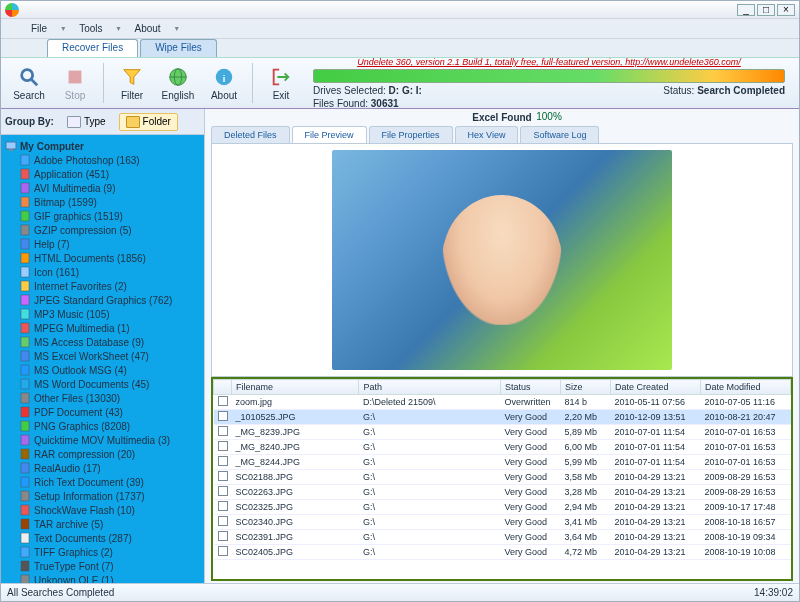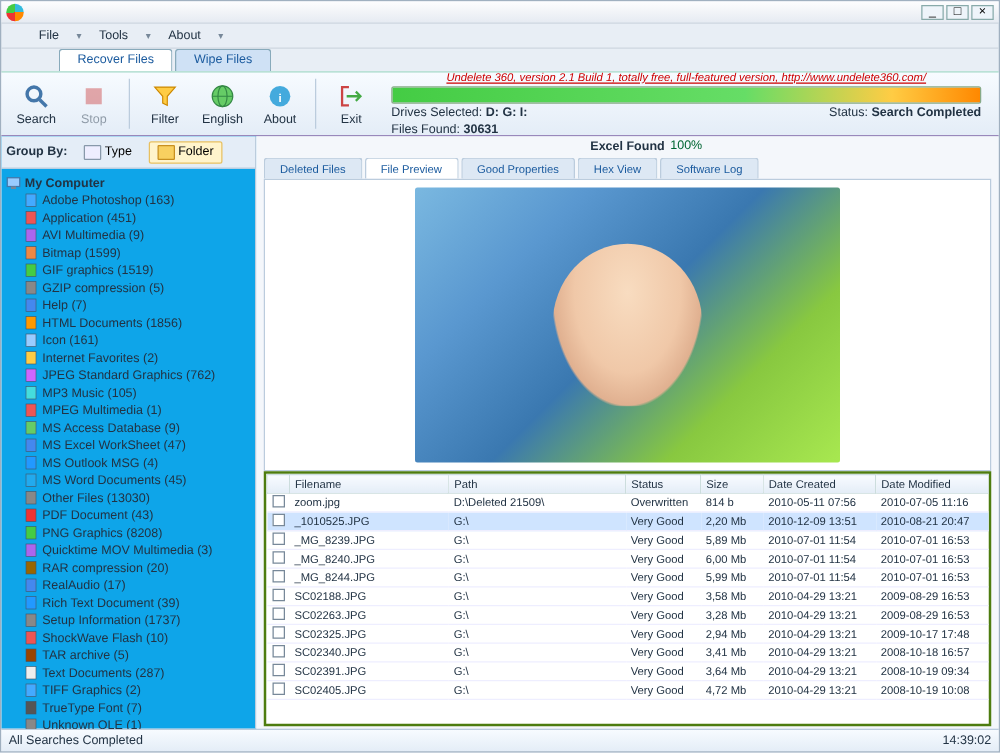--- a/index.html
+++ b/index.html
@@ -349,21 +349,21 @@
           <span>Unknown OLE (1)</span>
         </div>
       </div>
   </div>
 
   <div class="content">
     <div class="fftitle">Excel Found</div>
     <div class="subtabs">
       <div class="subtab">Deleted Files</div>
       <div class="subtab active">File Preview</div>
-      <div class="subtab">Good Properties</div>
+      <div class="subtab">File Properties</div>
       <div class="subtab">Hex View</div>
       <div class="subtab">Software Log</div>
     </div>
     <div class="preview">
       <div class="baby"></div>
     </div>
     <div class="grid">
       <table>
         <thead>
             <tr>

